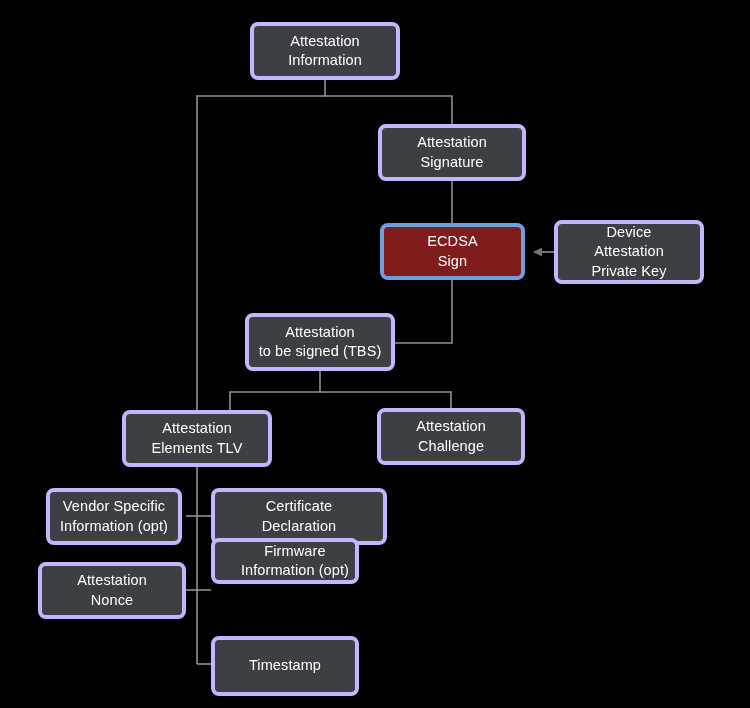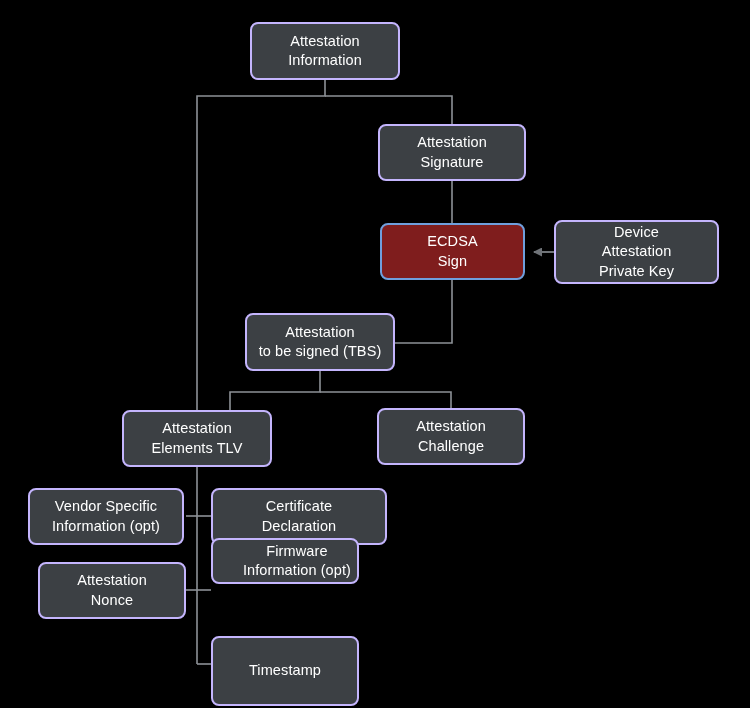--- a/index.html
+++ b/index.html
@@ -24,21 +24,21 @@
     pointer-events: none;
   }
   .node {
     position: absolute;
     box-sizing: border-box;
     display: flex;
     align-items: center;
     justify-content: center;
     text-align: center;
     border-radius: 8px;
-    border: 2px solid #c4b5fd;
+    border: 4px solid #c4b5fd;
     background: #3c4044;
     color: #ffffff;
     font-size: 14.5px;
     line-height: 1.32;
     font-weight: 400;
     letter-spacing: 0.1px;
     padding: 2px 6px;
     z-index: 2;
   }
   .node.accent {
@@ -90,50 +90,50 @@
 Information</span>
       </div>
       <div class="node" style="left: 378px; top: 124px; width: 148px; height: 57px;">
         <span class="label">Attestation
 Signature</span>
       </div>
       <div class="node accent" style="left: 380px; top: 223px; width: 145px; height: 57px;">
         <span class="label">ECDSA
 Sign</span>
       </div>
-      <div class="node" style="left: 554px; top: 220px; width: 165px; height: 64px; justify-content: center;">
+      <div class="node" style="left: 554px; top: 220px; width: 150px; height: 64px; justify-content: center;">
         <span class="label">Device
 Attestation
 Private Key</span>
       </div>
       <div class="node" style="left: 245px; top: 313px; width: 150px; height: 58px;">
         <span class="label">Attestation
 to be signed (TBS)</span>
       </div>
       <div class="node" style="left: 122px; top: 410px; width: 150px; height: 57px;">
         <span class="label">Attestation
 Elements TLV</span>
       </div>
       <div class="node" style="left: 377px; top: 408px; width: 148px; height: 57px;">
         <span class="label">Attestation
 Challenge</span>
       </div>
-      <div class="node" style="left: 28px; top: 488px; width: 156px; height: 57px;">
+      <div class="node" style="left: 46px; top: 488px; width: 136px; height: 57px;">
         <span class="label">Vendor Specific
 Information (opt)</span>
       </div>
       <div class="node" style="left: 211px; top: 488px; width: 176px; height: 57px;">
         <span class="label">Certificate
 Declaration</span>
       </div>
       <div class="node" style="left: 38px; top: 562px; width: 148px; height: 57px;">
         <span class="label">Attestation
 Nonce</span>
       </div>
       <div class="node" style="left: 211px; top: 538px; width: 148px; height: 46px; justify-content: flex-end;">
         <span class="label">Firmware
 Information (opt)</span>
       </div>
-      <div class="node" style="left: 211px; top: 636px; width: 148px; height: 70px;">
+      <div class="node" style="left: 211px; top: 636px; width: 148px; height: 60px;">
         <span class="label">Timestamp</span>
       </div>
     </div>
 </div>
 
 </body></html>

